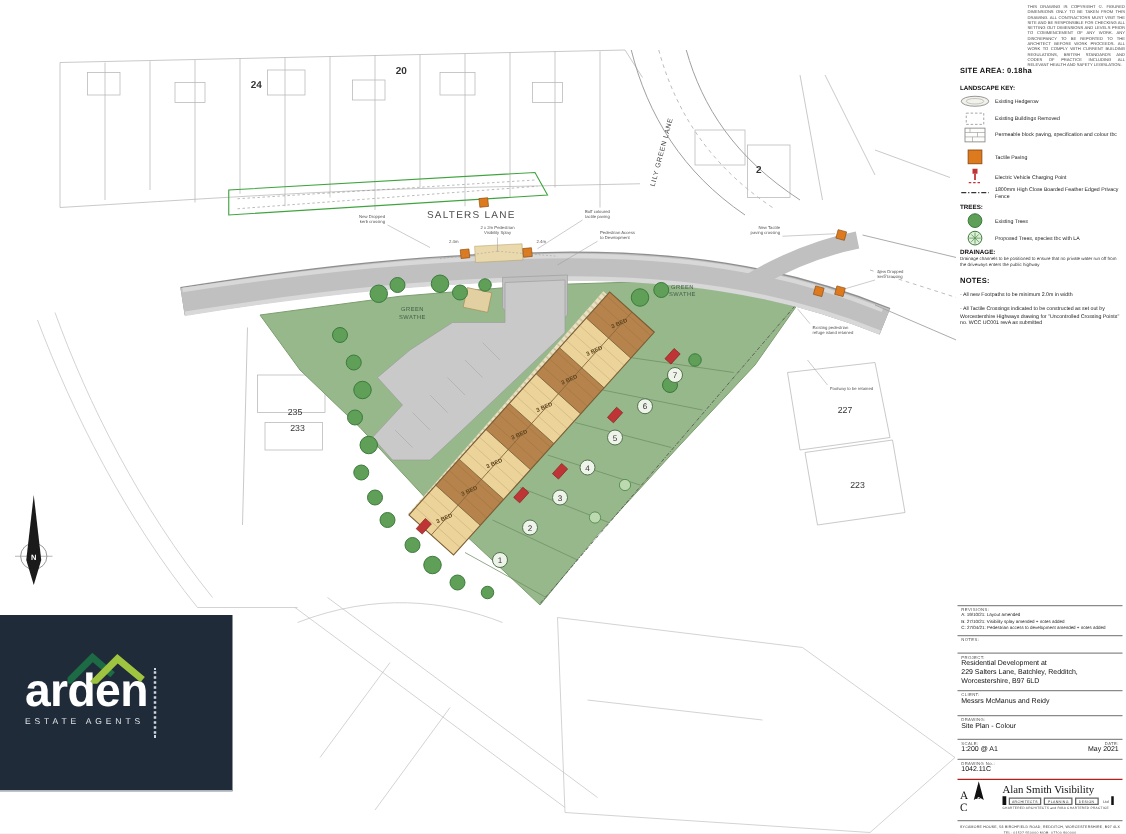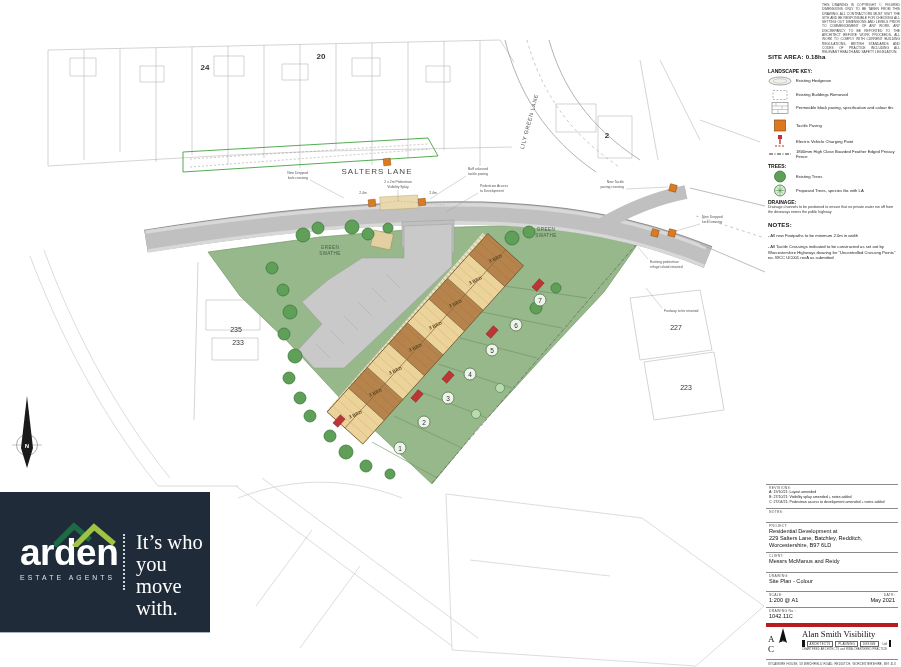--- a/index.html
+++ b/index.html
@@ -20,36 +20,36 @@
   .sp-note{font-size:3.6px;line-height:1.3;color:#333;}
   .sp-bullet{font-size:4.2px;line-height:1.35;color:#222;}
 
   
   .title-block{position:absolute;left:765px;top:484px;width:134px;}
   .tb-sec{border-top:1px solid #8a8a8a;margin:0 1px;padding:1px 3px 3px;position:relative;}
   .tb-label{font-size:3.4px;color:#555;letter-spacing:.3px;}
   .tb-rev{font-size:3.6px;line-height:1.35;color:#222;}
   .tb-val{font-size:5.6px;line-height:1.3;color:#111;}
   .tb-row{display:flex;justify-content:space-between;}
-  .asc{display:flex;gap:4px;align-items:flex-start;padding:2px 2px 1px;border-top:4px solid #b91c1c;margin:0 1px;}
+  .asc{display:flex;gap:4px;align-items:flex-start;padding:2px 2px 1px;border-top:1px solid #b91c1c;margin:0 1px;}
   .asc-mark{position:relative;width:30px;height:26px;flex:0 0 30px;}
   .asc-letters{position:absolute;bottom:1px;left:0;font-family:"Liberation Serif",serif;
                font-size:9px;letter-spacing:2px;color:#111;}
   .asc-body{flex:1;}
   .asc-name{font-family:"Liberation Serif",serif;font-size:8.6px;color:#111;}
   .asc-row{display:flex;align-items:center;gap:2px;margin-top:1px;}
   .asc-bar{width:2.5px;height:7px;background:#111;}
   .asc-box{font-size:2.8px;border:.5px solid #666;padding:0 2px;color:#333;letter-spacing:.3px;}
   .asc-ltd{font-size:3px;color:#333;margin-left:2px;}
   .asc-reg{font-size:2.6px;color:#444;margin-top:1px;letter-spacing:.2px;}
   .tb-foot{margin:3px 1px 0;border-top:1px solid #8a8a8a;padding-top:2px;text-align:center;}
   .tb-foot div{font-size:2.8px;color:#333;line-height:1.5;letter-spacing:.2px;}
 
   
-  .banner{position:absolute;left:0;top:492px;width:210px;height:140px;background:#202b3a;
+  .banner{position:absolute;left:0;top:492px;width:186px;height:140px;background:#202b3a;
           border-bottom:1px solid #aab2bb;}
   .logo-wrap{position:absolute;left:20px;top:42px;width:100px;}
   .logo-text{font-size:37px;font-weight:bold;color:#fff;letter-spacing:-.5px;line-height:1;}
   .logo-sub{font-size:6.8px;letter-spacing:3.1px;color:#dfe5ec;margin-top:3px;}
   .logo-chevrons{position:absolute;top:-13px;left:34px;}
   .banner-divider{position:absolute;left:123px;top:42px;height:56px;border-left:2px dotted #cdd6df;}
   .tagline{position:absolute;left:136px;top:40px;font-family:"Liberation Serif",serif;
            font-size:20.5px;color:#fff;line-height:1.07;}
 </style>
 </head>
@@ -438,20 +438,15 @@
   <div class="banner">
     <div class="logo-wrap">
       <svg class="logo-chevrons" width="72" height="26">
         <polyline points="2,23 20,5 34,17" fill="none" stroke="#1d6b45" stroke-width="5.5" stroke-linecap="square"></polyline>
         <polyline points="22,24 40,6 58,21" fill="none" stroke="#9fc43f" stroke-width="5.5" stroke-linecap="square"></polyline>
       </svg>
       <div class="logo-text">arden</div>
       <div class="logo-sub">ESTATE AGENTS</div>
     </div>
     <div class="banner-divider"></div>
-    <div class="tagline">
-      <div>It’s who</div>
-      <div>you move</div>
-      <div>with.</div>
-    </div>
   </div>
 
 </div>
 
 </body></html>

